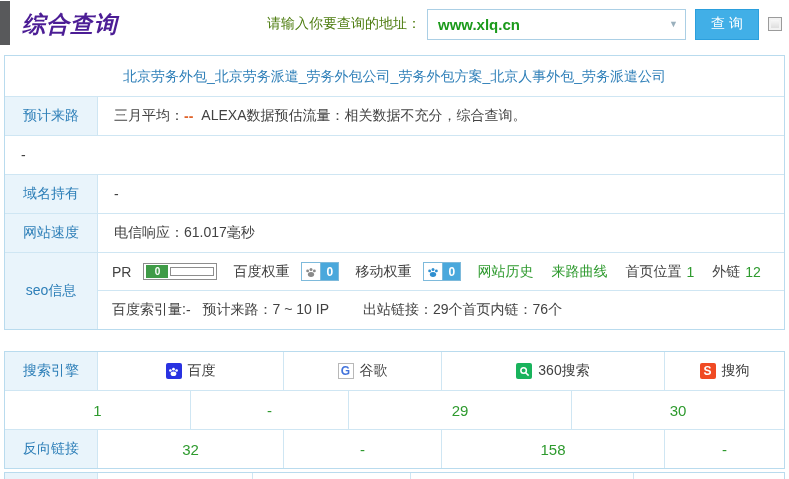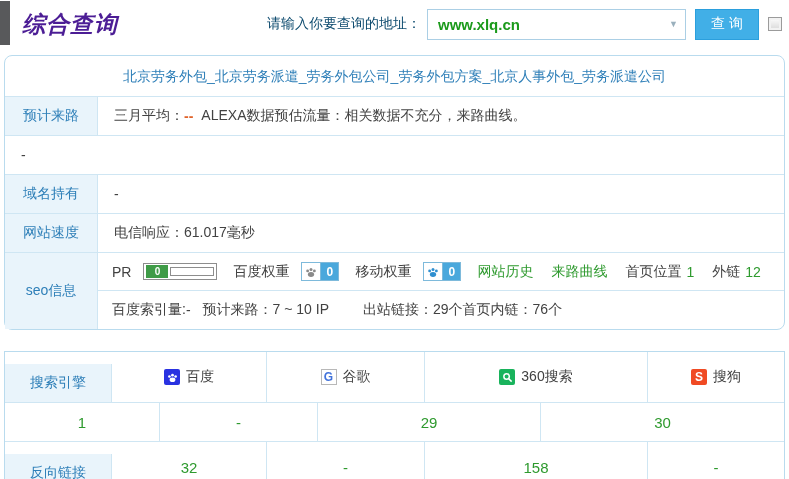--- a/index.html
+++ b/index.html
@@ -5,34 +5,34 @@
   * { margin:0; padding:0; box-sizing:border-box; }
   html,body { width:789px; height:479px; overflow:hidden; background:#fff;
     font-family:"Liberation Sans", sans-serif; }
 
   
   .header { position:relative; height:48px; background:#fff; }
   .accent-bar { position:absolute; left:0; top:1px; width:10px; height:44px; background:#58595b; }
   .page-title { position:absolute; left:22px; top:9px; font-size:23px; font-style:italic;
     font-weight:bold; color:#4c1d95; letter-spacing:1px; }
   .search-area { position:absolute; right:7px; top:8px; height:32px; display:flex; align-items:center; }
-  .search-label { font-size:14px; color:#0c4a6e; margin-right:6px; white-space:nowrap; }
+  .search-label { font-size:14px; color:#4d7c0f; margin-right:6px; white-space:nowrap; }
   .input-wrap { position:relative; width:259px; height:31px; border:1px solid #abcfe5; background:#fff; }
   .search-input { width:100%; height:100%; border:none; outline:none; padding:0 24px 0 10px;
     font-family:"Liberation Sans", sans-serif; font-size:15px; font-weight:bold; color:#1b9a1b; background:transparent; }
   .dd-arrow { position:absolute; right:7px; top:50%; transform:translateY(-54%);
     color:#9ab0bd; font-size:9px; cursor:pointer; }
   .query-btn { margin-left:9px; width:64px; height:31px; background:#41afe7; border:1px solid #2b9fdd;
     color:#fff; font-size:14px; cursor:pointer; font-family:"Liberation Sans", sans-serif; }
   .mini-checkbox { margin-left:9px; width:14px; height:14px; border:1px solid #9b9b9b;
     background:linear-gradient(#fdfdfd,#d8d8d8); box-shadow:inset 0 0 0 2px #f2f2f2; cursor:pointer; }
 
   
   .tbl { margin-left:4px; width:781px; border:1px solid #b9dbee; background:#fff; }
-  .info-tbl { margin-top:7px;border-radius:8px; }
+  .info-tbl { margin-top:7px; }
   .title-row { height:41px; line-height:41px; text-align:center; color:#2e7fb8; font-size:14px;
     border-bottom:1px solid #cfe6f3; }
   .row { display:flex; border-bottom:1px solid #cfe6f3; }
   .row:last-child { border-bottom:none; }
   .lbl { width:93px; min-height:38px; background:#e9f4fb; color:#2e7fb8; font-size:14px;
     display:flex; align-items:center; justify-content:center; border-right:1px solid #cfe6f3; flex-shrink:0; }
   .val { flex:1; min-height:38px; display:flex; align-items:center; padding-left:16px;
     font-size:14px; color:#424242; }
   .orange { color:#e0632a; font-weight:bold; margin:0 8px 0 0; }
 
@@ -53,22 +53,22 @@
   .glink { color:#2e9a2e; text-decoration:none; margin-right:18px; cursor:pointer; }
   .plain { margin-right:5px; }
   .gval { color:#2e9a2e; margin-right:18px; cursor:pointer; }
   .sp1 { margin-left:12px; } .sp2 { margin-left:34px; }
 
   
   .engine-tbl { margin-top:21px; }
   .ecell { display:flex; align-items:center; justify-content:center; min-height:38px;
     border-right:1px solid #cfe6f3; font-size:14px; color:#424242; }
   .ecell:last-child { border-right:none; }
-  .c0 { width:107px; background:#e9f4fb; color:#2e7fb8; flex-shrink:0;margin-top:12px; }
-  .c1 { width:155px; } .c2 { width:158px; } .c3 { width:223px; } .c4 { flex:1; }
+  .c0 { width:93px; background:#e9f4fb; color:#2e7fb8; flex-shrink:0; }
+  .c1 { width:186px; } .c2 { width:158px; } .c3 { width:223px; } .c4 { flex:1; }
   .gnum { color:#2e9a2e; font-size:15px; cursor:pointer; }
   .eicon { width:16px; height:16px; margin-right:6px; display:flex; align-items:center;
     justify-content:center; flex-shrink:0; }
   .eicon svg { display:block; }
   .icon-baidu { background:#2932e1; color:#fff; border-radius:2px; }
   .icon-google { background:#fff; border:1px solid #b8b8b8; color:#4273db; font-weight:bold; font-size:12px; }
   .icon-360 { background:#19b35c; color:#fff; border-radius:2px; }
   .icon-sogou { background:#f04a23; color:#fff; font-weight:bold; font-size:12px; border-radius:2px; }
 
   
@@ -96,21 +96,21 @@
 </div>
 
 <div class="tbl info-tbl">
   <div class="title-row">北京劳务外包_北京劳务派遣_劳务外包公司_劳务外包方案_北京人事外包_劳务派遣公司</div>
 
   <div class="row">
     <div class="lbl">预计来路</div>
     <div class="val">
       <span>三月平均：</span>
       <span class="orange">--</span>
-      <span>ALEXA数据预估流量：相关数据不充分，来路曲线。</span>
+      <span>ALEXA数据预估流量：相关数据不充分，综合查询。</span>
     </div>
   </div>
 
   <div class="row">
     <div class="val">-</div>
   </div>
 
   <div class="row">
     <div class="lbl">域名持有</div>
     <div class="val">-</div>

